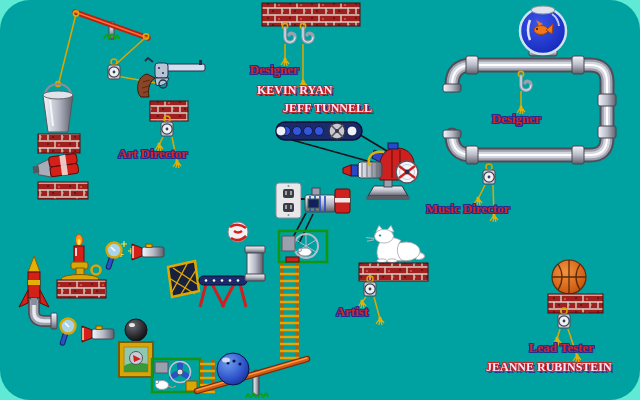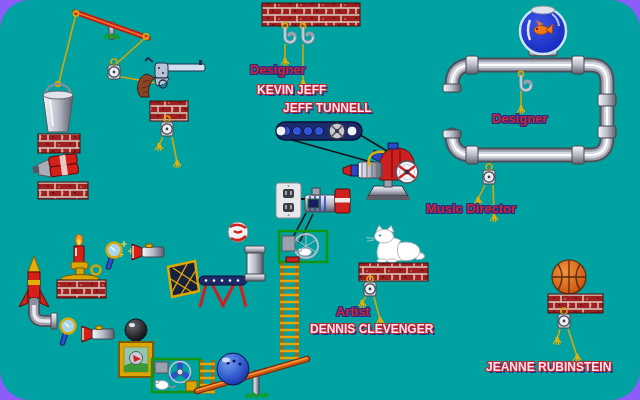--- a/index.html
+++ b/index.html
@@ -1,17 +1,17 @@
 <!DOCTYPE html>
 <html><head>
 <meta charset="utf-8">
 <style>
   html,body{margin:0;padding:0;background:#000;}
-  .stage{position:relative;width:640px;height:400px;background:#8b5cf6;overflow:hidden;
-         font-family:Liberation Sans, sans-serif;}
+  .stage{position:relative;width:640px;height:400px;background:#5eead4;overflow:hidden;
+         font-family:Liberation Serif, serif;}
   .screen{position:absolute;inset:0;background:#00a1a1;border-radius:30px;overflow:hidden;}
   .screen svg{position:absolute;left:0;top:0;}
   .lbl{position:absolute;white-space:nowrap;font-weight:bold;letter-spacing:0px;line-height:1;}
   .role{font-size:13px;color:#d42828;
     text-shadow:-1px 0 #2a2a8c,1px 0 #2a2a8c,0 -1px #2a2a8c,0 1px #2a2a8c,
                 1px 1px #2a2a8c,-1px -1px #2a2a8c,1px -1px #2a2a8c,-1px 1px #2a2a8c;}
   .name{font-size:12px;color:#ffe4ff;
     text-shadow:-1px 0 #c22626,1px 0 #c22626,0 -1px #c22626,0 1px #c22626,
                 -1px -1px #c22626,1px -1px #c22626,-1px 1px #c22626,2px 2px #2a2a8c;}
 </style>
@@ -373,27 +373,28 @@
   <use href="#tas" x="478" y="198"></use>
           <use href="#tas" x="494" y="215"></use>
   <use href="#tas" x="362" y="301"></use>
           <use href="#tas" x="380" y="318"></use>
   <use href="#tas" x="557" y="338"></use>
           <use href="#tas" x="577" y="355"></use>
 </g>
 </svg>
 
 <div class="lbl role" style="left:250px;top:63px">Designer</div>
-<div class="lbl name" style="left:257px;top:84px">KEVIN JEFF</div>
+<div class="lbl name" style="left:257px;top:84px">KEVIN RYAN</div>
 <div class="lbl name" style="left:283px;top:102px">JEFF TUNNELL</div>
 
+<div class="lbl role" style="left:118px;top:147px">Art Director</div>
 
 <div class="lbl role" style="left:492px;top:112px">Designer</div>
 
 <div class="lbl role" style="left:426px;top:202px">Music Director</div>
 
 <div class="lbl role" style="left:336px;top:305px">Artist</div>
-<div class="lbl name" style="left:310px;top:323px">DENNIS CLEVENGER</div>
-
+
+<div class="lbl role" style="left:529px;top:341px">Lead Tester</div>
 <div class="lbl name" style="left:486px;top:361px">JEANNE RUBINSTEIN</div>
 
 </div>
 </div>
 
 </body></html>

